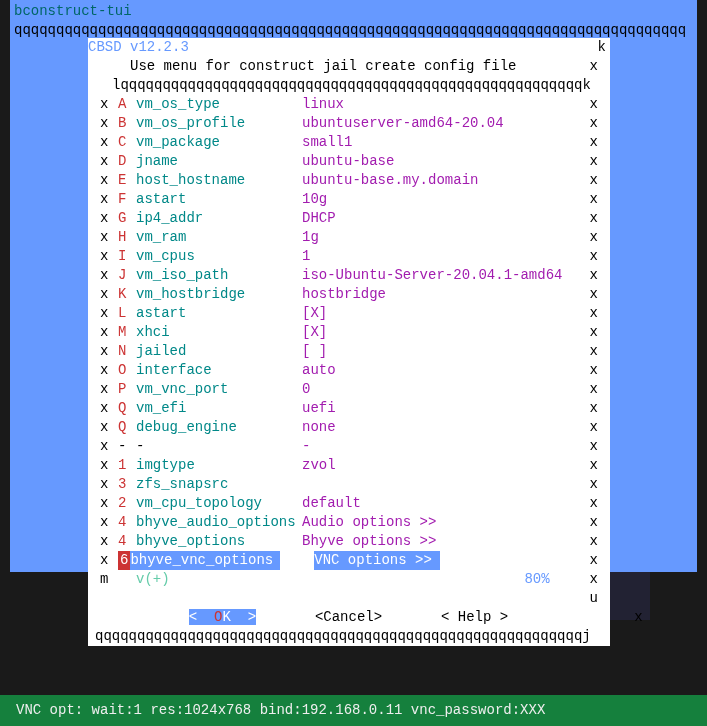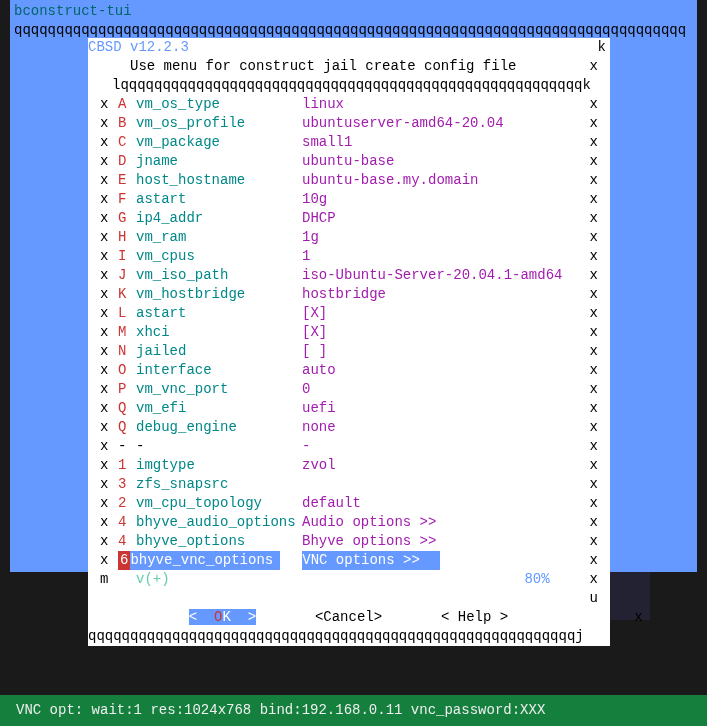--- a/index.html
+++ b/index.html
@@ -75,21 +75,22 @@
   .sel-label {
     background: #6699ff;
     color: #ffffff;
     display: inline-block;
     padding-right: 7px;
   }
   .sel-val {
     background: #6699ff;
     color: #ffffff;
     display: inline-block;
-    padding-right: 20px;
+    padding-right: 8px;
+    margin-left: 12px;
   }
   .scroll-row {
     display: flex;
     padding: 0 12px;
   }
   .scroll-m { width: 18px; color: #000000; }
   .scroll-vplus { color: #66ccaa; }
   .scroll-spacer { flex: 1; }
   .scroll-pct { color: #6699ff; margin-right: 40px; }
   .scroll-x { color: #000000; }
@@ -102,21 +103,21 @@
     text-align: center;
     white-space: pre;
     color: #000000;
   }
   .btn-ok {
     background: #6699ff;
     color: #ffffff;
   }
   .btn-ok .hotkey { color: #cc3333; }
   .dialog-bottom {
-    padding-left: 0;
+    padding-left: 7px;
     white-space: pre;
     color: #000000;
   }
   .dialog-top-k {
     position: absolute;
     right: 4px;
     top: 0;
     color: #000000;
   }
   .shadow {

